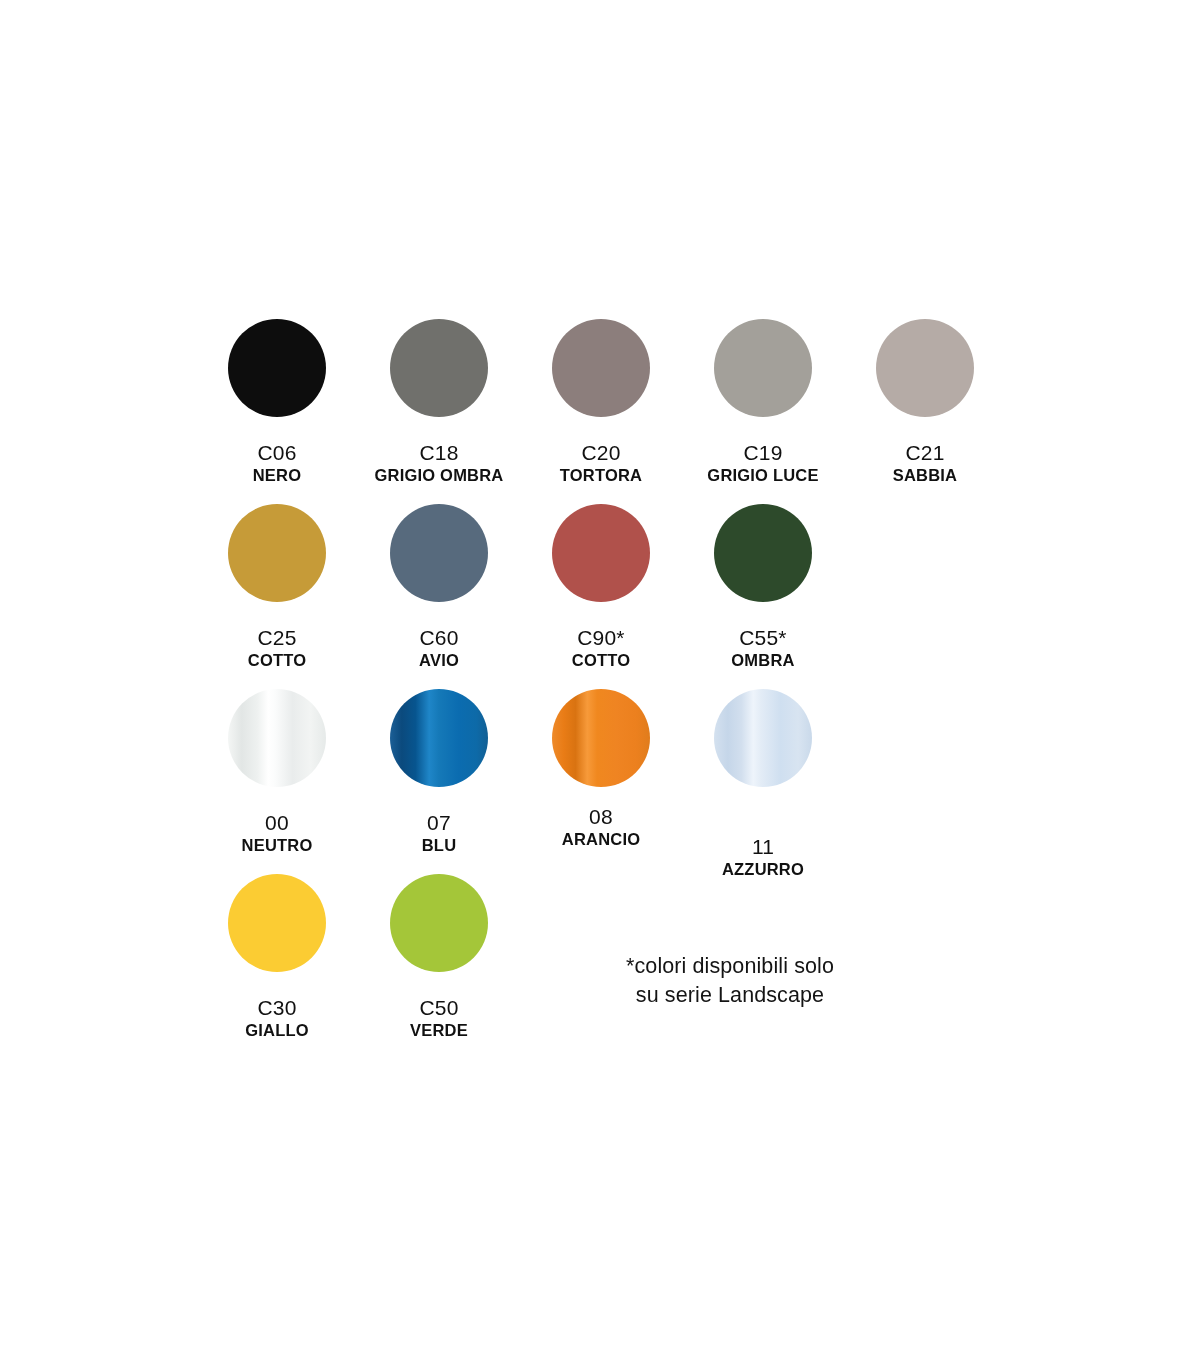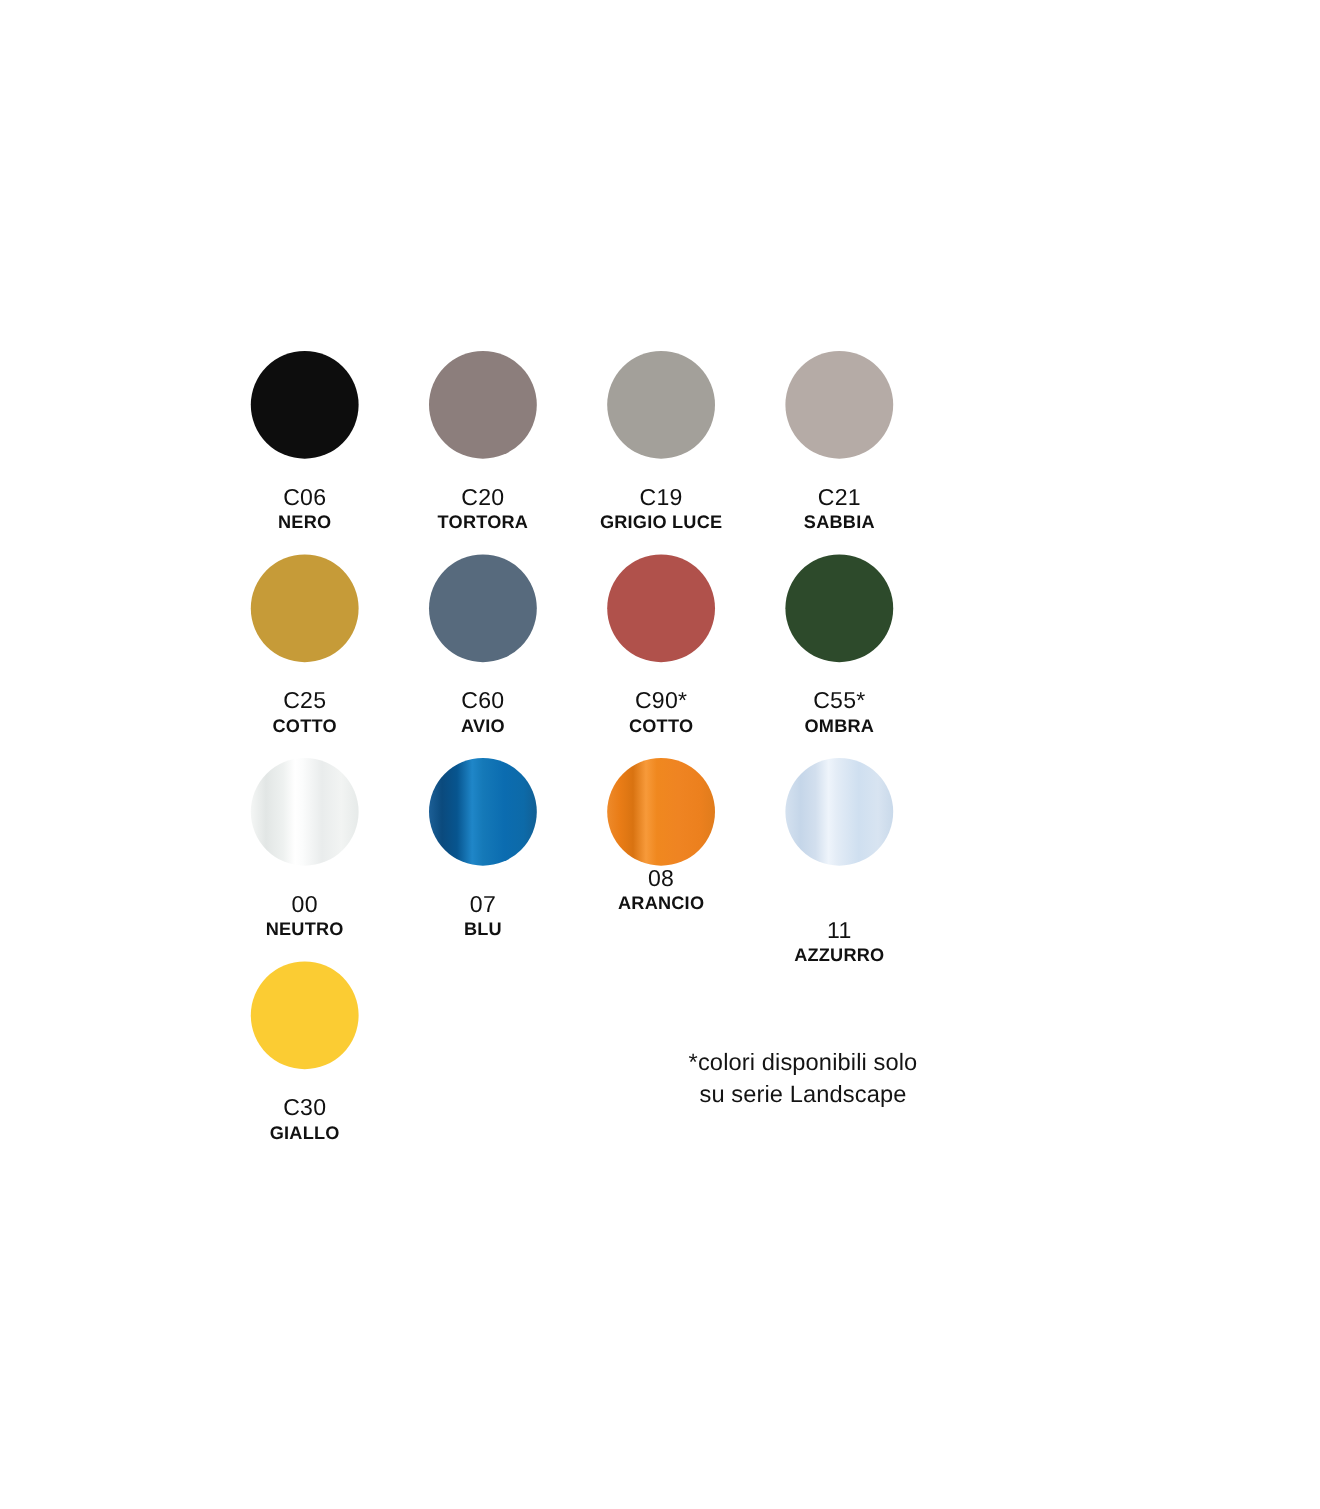--- a/index.html
+++ b/index.html
@@ -58,20 +58,21 @@
     height: 98px;
     border-radius: 50%;
     box-sizing: border-box;
   }
   .dot.outlined {
     background: #ffffff;
     border: 2.5px solid #101010;
   }
 
   .labels {
+    margin-top: 18px;
     text-align: center;
     line-height: 1.06;
     color: #111111;
   }
   .code {
     font-size: 21px;
     letter-spacing: 0.2px;
     font-weight: 400;
   }
   .name {
@@ -114,20 +115,29 @@
       <div class="swatch-cell">
         <div class="dot-wrap">
           <div class="dot" style="background:#0d0d0d;"></div>
         </div>
         <div class="labels nudge-1">
           <div class="code">C06</div>
           <div class="name">NERO</div>
         </div>
       </div>
 
+      <div class="swatch-cell">
+        <div class="dot-wrap">
+          <div class="dot" style="background:#70706c;"></div>
+        </div>
+        <div class="labels nudge-1">
+          <div class="code">C18</div>
+          <div class="name">GRIGIO OMBRA</div>
+        </div>
+      </div>
 
       <div class="swatch-cell">
         <div class="dot-wrap">
           <div class="dot" style="background:#8c7e7c;"></div>
         </div>
         <div class="labels nudge-1">
           <div class="code">C20</div>
           <div class="name">TORTORA</div>
         </div>
       </div>
@@ -249,20 +259,29 @@
       <div class="swatch-cell">
         <div class="dot-wrap">
           <div class="dot" style="background:#fbcc33;"></div>
         </div>
         <div class="labels nudge-1">
           <div class="code">C30</div>
           <div class="name">GIALLO</div>
         </div>
       </div>
 
+      <div class="swatch-cell">
+        <div class="dot-wrap">
+          <div class="dot" style="background:#a4c639;"></div>
+        </div>
+        <div class="labels nudge-1">
+          <div class="code">C50</div>
+          <div class="name">VERDE</div>
+        </div>
+      </div>
 
     </div>
 
   </div>
 
   <div class="footnote">
     <span>*colori disponibili solo</span>
     <span>su serie Landscape</span>
   </div>
 

